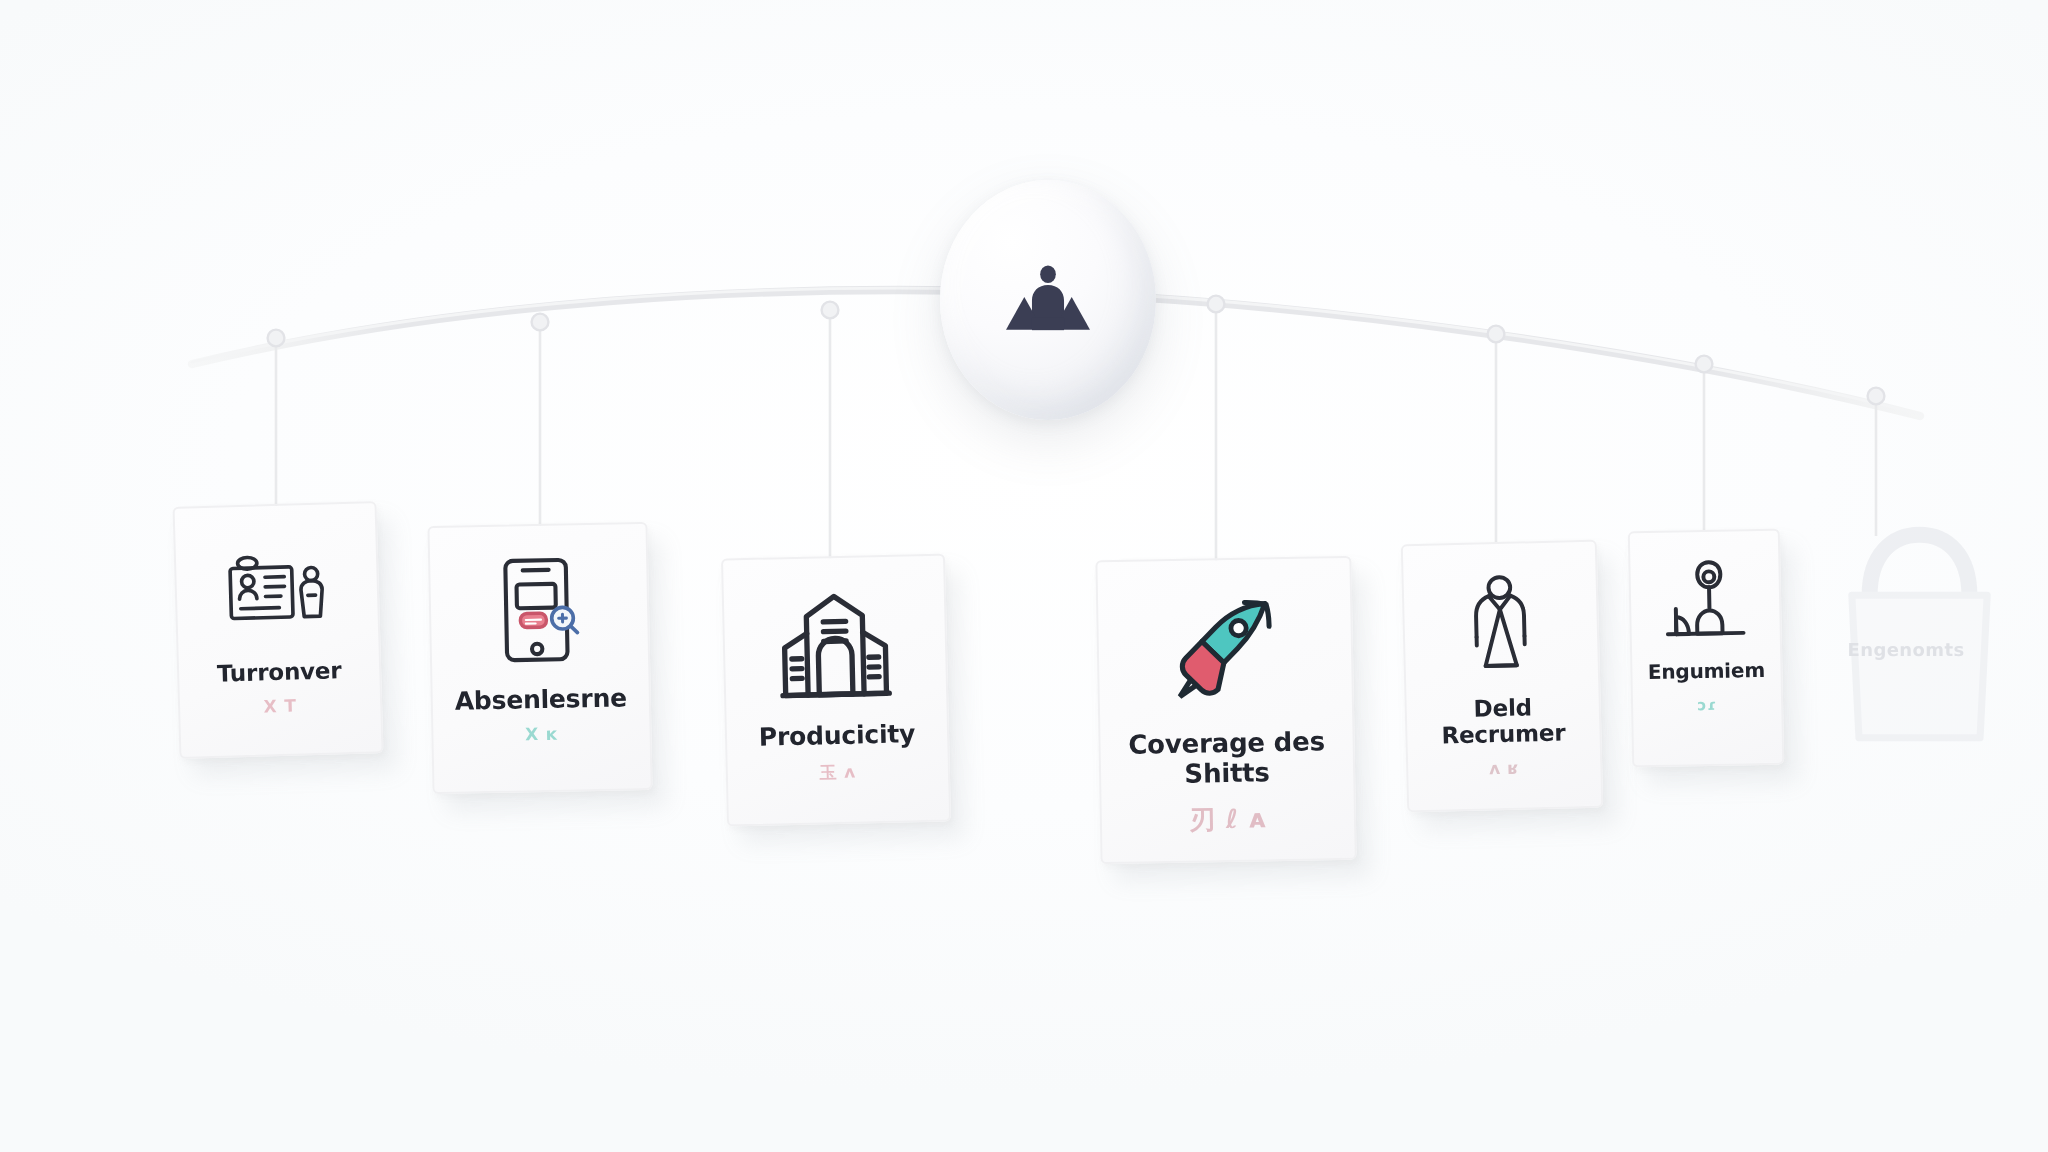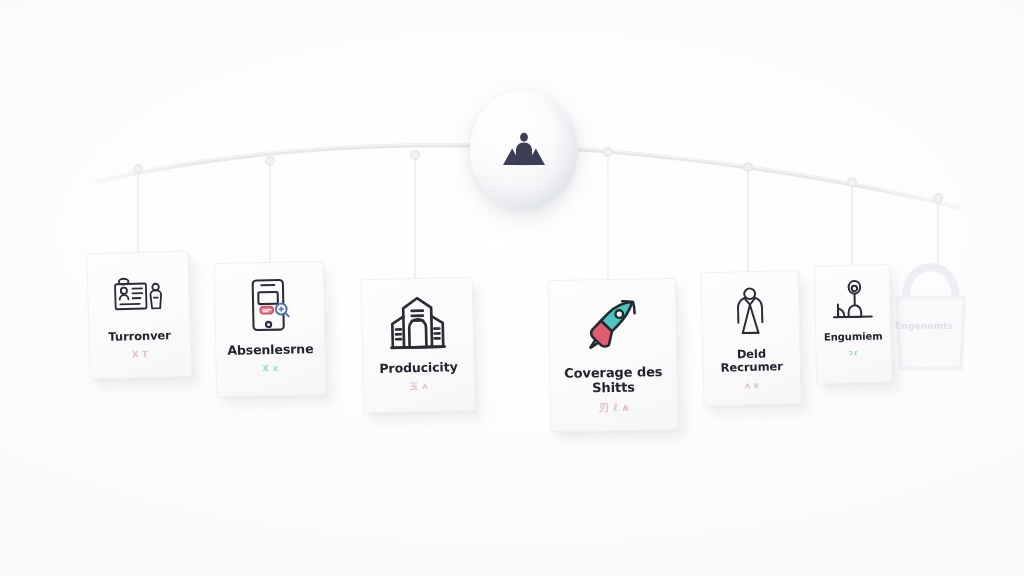--- a/index.html
+++ b/index.html
@@ -212,21 +212,21 @@
         <div class="card-icon" style="height: 56px;">
           <svg viewBox="0 0 44 44" width="56" height="56" xmlns="http://www.w3.org/2000/svg">
       <path d="M38 4c-7 .5-14 3.5-19.5 9L13 18.5l8.5 8.5 5.5-5.5C32.5 16 35.5 11 38 4z" fill="#4ec6c0" stroke="#1f2a33" stroke-width="2" stroke-linejoin="round"></path>
       <path d="M13 18.5 L6.5 25c-1.8 1.8-1.8 4.7 0 6.5l6 6c1.8 1.8 4.7 1.8 6.5 0l2.5-10.5z" fill="#e05c6e" stroke="#1f2a33" stroke-width="2" stroke-linejoin="round"></path>
       <path d="M30 3.5c3 0 6 .3 8.5 1 .7 2.5 1 5.5 1 8.5" fill="none" stroke="#1f2a33" stroke-width="2" stroke-linecap="round"></path>
       <circle cx="27.5" cy="13.5" r="3" fill="#ffffff" stroke="#1f2a33" stroke-width="1.9"></circle>
       <path d="M8 34l-4 6 6-4" fill="none" stroke="#1f2a33" stroke-width="2" stroke-linecap="round"></path>
           </svg>
         </div>
         <div class="card-title" style="font-size: 13px; margin-top: 13px;">Coverage des Shitts</div>
-        <div class="card-sub" style="font-size: 10px; color: rgb(207, 142, 155);">刃 ℓ ᴀ</div>
+        <div class="card-sub" style="font-size: 13px; color: rgb(207, 142, 155);">刃 ℓ ᴀ</div>
       </div>
       <div class="card" style="left: 702px; top: 271px; width: 98px; height: 134px; transform: rotate(-1.4deg); padding-top: 15px; justify-content: flex-start;">
         <div class="card-icon" style="height: 50px;">
           <svg viewBox="0 0 36 48" width="37.5" height="50" xmlns="http://www.w3.org/2000/svg">
       <ellipse cx="18" cy="6.5" rx="5.2" ry="5" fill="none" stroke="#2a2d36" stroke-width="1.9" stroke-linecap="round" stroke-linejoin="round"></ellipse>
       <path d="M12.8 10.5 L18 17 L23.2 10.5" fill="none" stroke="#2a2d36" stroke-width="1.9" stroke-linecap="round" stroke-linejoin="round"></path>
       <path d="M12.8 10.5C8.8 12 6.5 15.5 6.5 20v10" fill="none" stroke="#2a2d36" stroke-width="1.9" stroke-linecap="round" stroke-linejoin="round"></path>
       <path d="M23.2 10.5C27.2 12 29.5 15.5 29.5 20v10" fill="none" stroke="#2a2d36" stroke-width="1.9" stroke-linecap="round" stroke-linejoin="round"></path>
       <path d="M18 17 L10.5 44 h15 Z" fill="none" stroke="#2a2d36" stroke-width="1.9" stroke-linecap="round" stroke-linejoin="round"></path>
       <path d="M10.5 44h15" fill="none" stroke="#2a2d36" stroke-width="1.9" stroke-linecap="round" stroke-linejoin="round"></path>
@@ -244,19 +244,19 @@
       <path d="M22 14v10" fill="none" stroke="#2a2d36" stroke-width="1.9" stroke-linecap="round" stroke-linejoin="round"></path>
       <path d="M16 32c0-4 2.7-7 6-7s6 3 6 7v4H16z" fill="none" stroke="#2a2d36" stroke-width="1.9" stroke-linecap="round" stroke-linejoin="round"></path>
       <path d="M6 24v12" fill="none" stroke="#2a2d36" stroke-width="1.9" stroke-linecap="round" stroke-linejoin="round"></path>
       <path d="M6 28c3.3 0 6 3 6 8H6z" fill="none" stroke="#2a2d36" stroke-width="1.9" stroke-linecap="round" stroke-linejoin="round"></path>
       <path d="M2 36h36" fill="none" stroke="#2a2d36" stroke-width="1.9" stroke-linecap="round" stroke-linejoin="round"></path>
           </svg>
         </div>
         <div class="card-title" style="font-size: 10px; margin-top: 10px;">Engumiem</div>
         <div class="card-sub" style="font-size: 7.5px; color: rgb(78, 192, 176);">ɔɾ</div>
       </div>
-      <div class="card-ghost" style="left: 888px; top: 262px; width: 72px; height: 114px;"><svg viewBox="0 0 48 64" width="85.5" height="114" xmlns="http://www.w3.org/2000/svg">
+      <div class="card-ghost" style="left: 917px; top: 262px; width: 72px; height: 114px;"><svg viewBox="0 0 48 64" width="85.5" height="114" xmlns="http://www.w3.org/2000/svg">
       <path d="M10 20 C10 9 16 3 24 3 C32 3 38 9 38 20" fill="none" stroke="#dcdee4" stroke-width="4.5" stroke-linecap="round"></path>
       <path d="M5 20 H43 L41 60 H7 Z" fill="#f4f5f8" stroke="#e3e5ea" stroke-width="2" stroke-linejoin="round"></path>
         </svg><div class="ghost-label" style="top: 59px;">Engenomts</div></div>
     </div>
 
 </div>
 
 </body></html>

